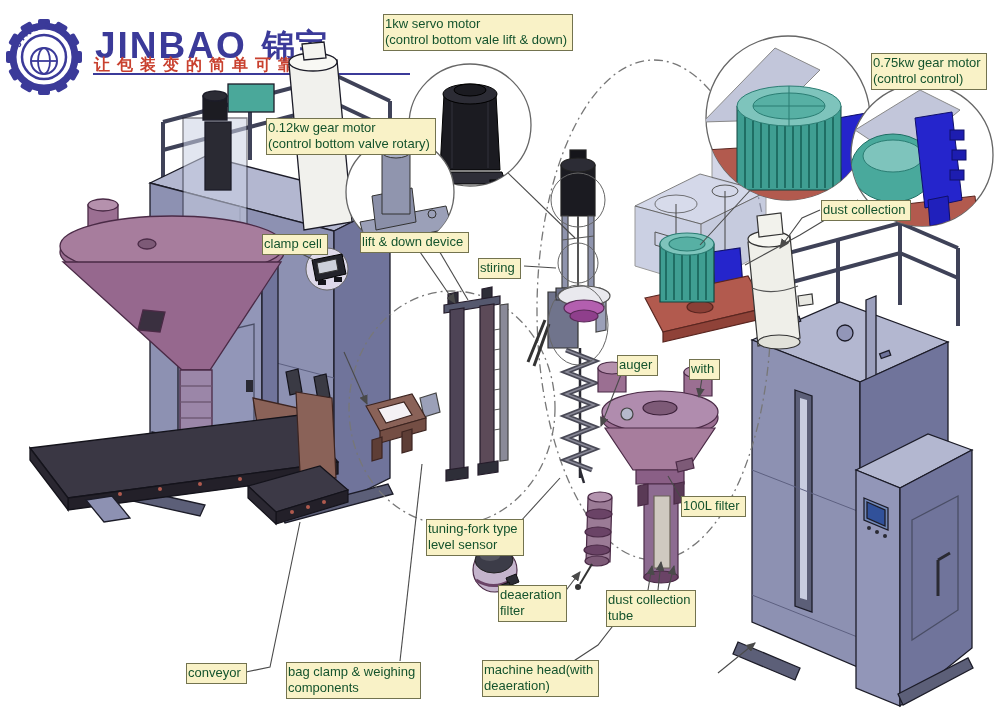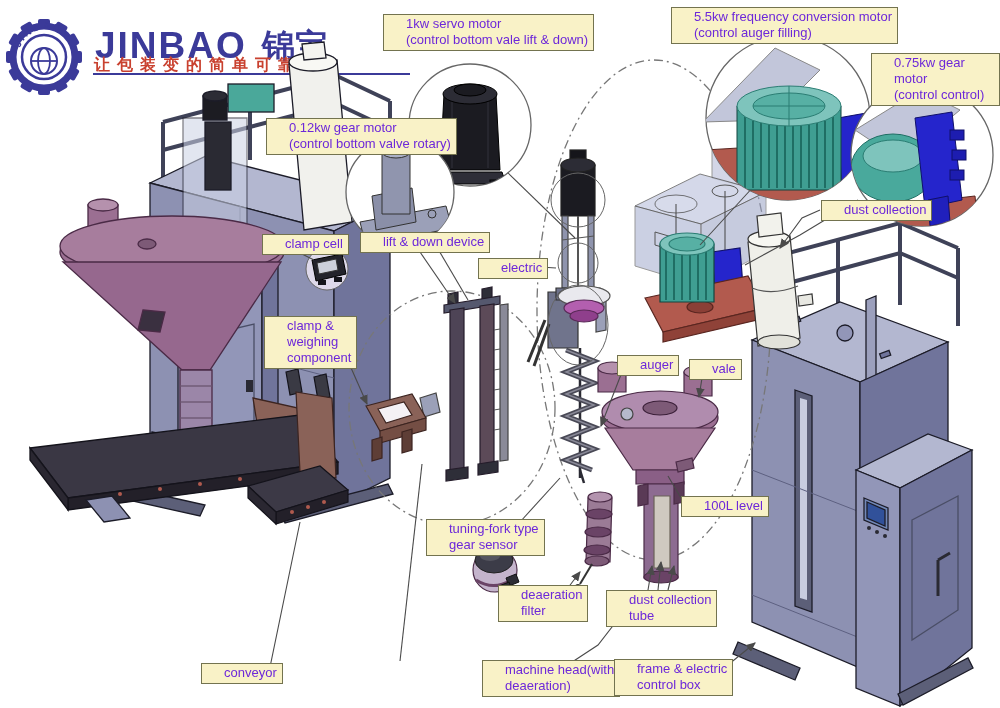--- a/index.html
+++ b/index.html
@@ -1,20 +1,20 @@
 <!DOCTYPE html>
 <html><head>
 <meta charset="utf-8">
 <style>
   html,body{margin:0;padding:0;}
   #stage{position:relative;width:1000px;height:708px;background:#ffffff;overflow:hidden;
          font-family:"Liberation Sans",sans-serif;}
   #art{position:absolute;left:0;top:0;z-index:1;}
   .lbl{position:absolute;z-index:3;background:#f9f2c7;border:1px solid #73734f;
-       padding:1px 5px 2px 22px;font:13px/1.22 "Liberation Sans",sans-serif;color:#6d28d9;
+       padding:1px 5px 2px 1px;font:13px/1.22 "Liberation Sans",sans-serif;color:#14532d;
        white-space:pre-line;}
 </style>
 </head>
 <body>
 
 <div id="stage">
 
 <svg id="art" width="1000" height="708" viewBox="0 0 1000 708">
   <defs>
     <marker id="arr" markerWidth="9" markerHeight="8" refX="8" refY="4" orient="auto">
@@ -427,40 +427,35 @@
       <rect x="950" y="130" width="14" height="10" fill="#1d1db0" stroke="#10106a"></rect>
       <rect x="952" y="150" width="14" height="10" fill="#1d1db0" stroke="#10106a"></rect>
       <rect x="950" y="170" width="14" height="10" fill="#1d1db0" stroke="#10106a"></rect>
       <polygon points="928,200 948,196 950,222 930,226" fill="#2020bc" stroke="#10106a"></polygon>
     </g>
   </g>
 </svg>
 
   <div class="lbl" style="left:383px;top:14px">1kw servo motor
 (control bottom vale lift &amp; down)</div>
-  <div class="lbl" style="left:671px;top:7px">5.5kw frequency conversion motor
-(control auger filling)</div>
   <div class="lbl" style="left:871px;top:53px">0.75kw gear motor
 (control control)</div>
   <div class="lbl" style="left:266px;top:118px">0.12kw gear motor
 (control bottom valve rotary)</div>
   <div class="lbl" style="left:821px;top:200px">dust collection</div>
   <div class="lbl" style="left:262px;top:234px">clamp cell</div>
   <div class="lbl" style="left:360px;top:232px">lift &amp; down device</div>
-  <div class="lbl" style="left:478px;top:258px">electric</div>
-  <div class="lbl" style="left:264px;top:316px">clamp &amp;
-weighing
-component</div>
+  <div class="lbl" style="left:478px;top:258px">stiring</div>
   <div class="lbl" style="left:617px;top:355px">auger</div>
-  <div class="lbl" style="left:689px;top:359px">vale</div>
-  <div class="lbl" style="left:681px;top:496px">100L level</div>
+  <div class="lbl" style="left:689px;top:359px">with</div>
+  <div class="lbl" style="left:681px;top:496px">100L filter</div>
   <div class="lbl" style="left:426px;top:519px">tuning-fork type
-gear sensor</div>
+level sensor</div>
   <div class="lbl" style="left:606px;top:590px">dust collection
 tube</div>
   <div class="lbl" style="left:498px;top:585px">deaeration
 filter</div>
-  <div class="lbl" style="left:201px;top:663px">conveyor</div>
+  <div class="lbl" style="left:186px;top:663px">conveyor</div>
+  <div class="lbl" style="left:286px;top:662px">bag clamp &amp; weighing
+components</div>
   <div class="lbl" style="left:482px;top:660px">machine head(with
 deaeration)</div>
-  <div class="lbl" style="left:614px;top:659px">frame &amp; electric
-control box</div>
 </div>
 
 </body></html>

